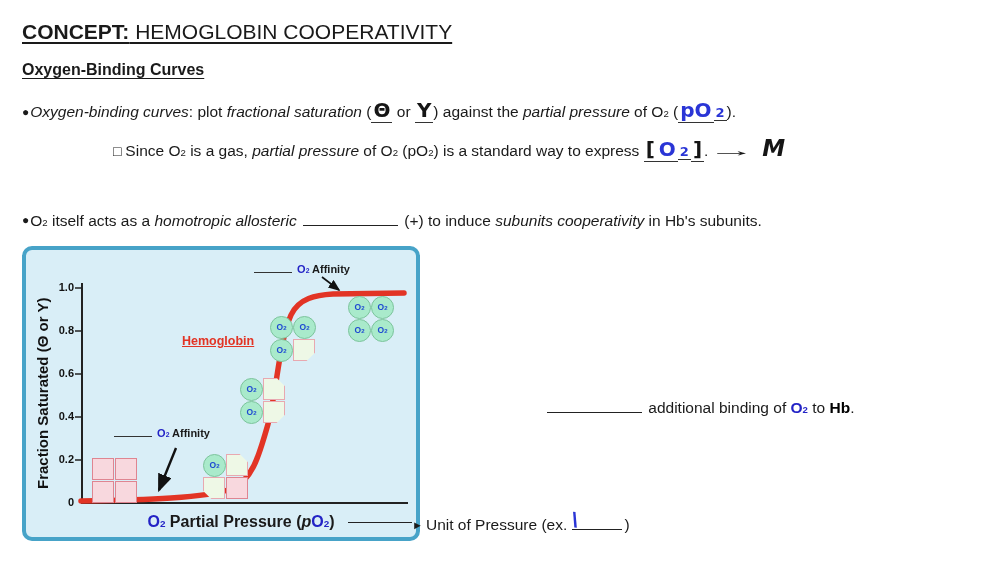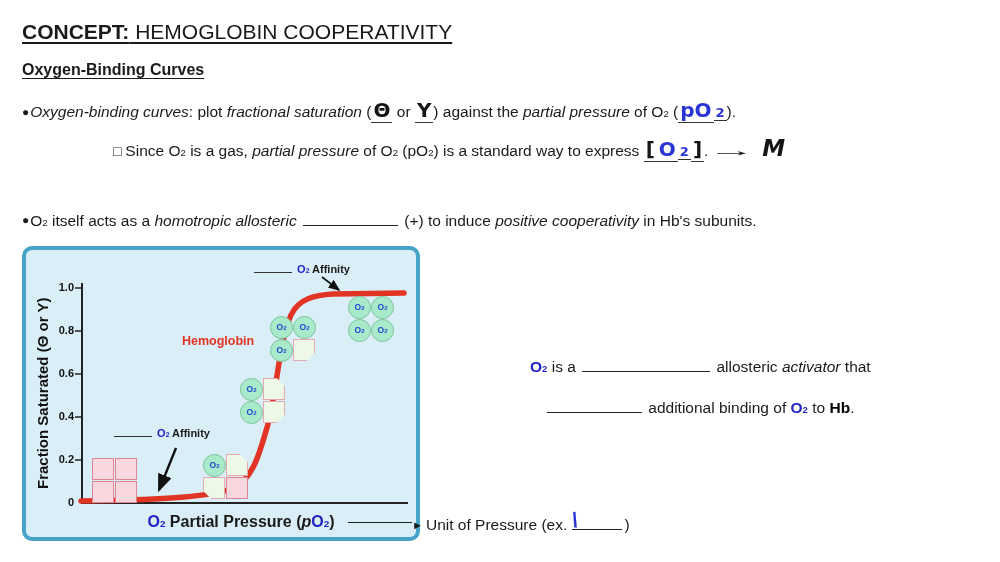--- a/index.html
+++ b/index.html
@@ -43,21 +43,21 @@
   .chart{position:absolute;left:22px;top:246px;width:390px;height:287px;
          background:#d9eef7;border:4px solid #47a3c8;border-radius:10px;}
   .chart-svg{position:absolute;left:0;top:0;}
   .y-title{position:absolute;left:4px;top:26px;width:24px;height:234px;
            writing-mode:vertical-rl;transform:rotate(180deg);
            display:flex;align-items:center;justify-content:center;
            font-weight:bold;font-size:15px;white-space:nowrap;color:#111;}
   .ytick{position:absolute;left:14px;width:34px;text-align:right;
          font-weight:bold;font-size:11px;color:#111;}
   .t0{top:31px}.t1{top:74px}.t2{top:117px}.t3{top:160px}.t4{top:203px}.t5{top:246px}
-  .hb-label{position:absolute;left:156px;top:84px;color:#e23425;font-weight:bold;font-size:12.5px;}
+  .hb-label{position:absolute;left:156px;top:84px;color:#e23425;font-weight:bold;font-size:12.5px;text-decoration:underline;}
   .aff{position:absolute;font-weight:bold;font-size:11px;white-space:nowrap;line-height:14px;}
   .aff-top{left:226px;top:12px;}
   .aff-bottom{left:86px;top:176px;}
   .aff .blank{height:9px;border-bottom:1.2px solid #333;}
   .x-label{position:absolute;left:55px;bottom:3px;width:320px;text-align:center;
            font-weight:bold;font-size:16px;white-space:nowrap;line-height:20px;}
 
   
   .tet{position:absolute;width:46px;height:46px;}
   .tet1{left:66px;top:208px}.tet2{left:177px;top:204px}.tet3{left:214px;top:128px}
@@ -79,21 +79,21 @@
 </head>
 <body>
 
 <div class="page">
 
   <div class="line title"><span class="b ul">CONCEPT:</span><span class="ul"> HEMOGLOBIN COOPERATIVITY</span></div>
   <div class="line subtitle"><span class="b ul">Oxygen-Binding Curves</span></div>
 
   <div class="line b1"><span class="bullet">●</span><span class="i">Oxygen-binding curves</span><span>: plot </span><span class="i">fractional saturation</span><span> (</span><span class="hand hand-black u">Θ</span><span> or </span><span class="hand hand-black u">Y</span><span>) against the </span><span class="i">partial pressure</span><span> of O</span><span class="sub">2</span><span> (</span><span class="hand hand-blue u">pO</span><span class="hand hand-blue u sub">2</span><span>).</span></div>
   <div class="line s1"><span class="sq">□ </span><span>Since O</span><span class="sub">2</span><span> is a gas, </span><span class="i">partial pressure</span><span> of O</span><span class="sub">2</span><span> (pO</span><span class="sub">2</span><span>) is a standard way to express </span><span class="hand hand-black u">[</span><span class="hand hand-blue u">O</span><span class="hand hand-blue u sub">2</span><span class="hand hand-black u">]</span><span>.</span><span class="hand-arrow">→</span><span class="hand hand-black big-m">M</span></div>
-  <div class="line b2"><span class="bullet">●</span><span>O</span><span class="sub">2</span><span> itself acts as a </span><span class="i">homotropic allosteric</span><span> </span><span class="blank" style="width: 95px;"></span><span> (+) to induce </span><span class="i">positive cooperativity</span><span> in Hb's subunits.</span></div>
+  <div class="line b2"><span class="bullet">●</span><span>O</span><span class="sub">2</span><span> itself acts as a </span><span class="i">homotropic allosteric</span><span> </span><span class="blank" style="width: 95px;"></span><span> (+) to induce </span><span class="i">subunits cooperativity</span><span> in Hb's subunits.</span></div>
 
   <div class="chart">
     <svg class="chart-svg" width="390" height="287" viewBox="0 0 390 287">
       <defs>
         <marker id="ah1" markerWidth="9" markerHeight="8" refX="6.5" refY="3" orient="auto">
           <path d="M0,0 L7.5,3 L0,6 Z" fill="#111"></path>
         </marker>
       </defs>
       <path d="M56,33 V253 H382" stroke="#222" stroke-width="2" fill="none"></path>
       <line x1="49" y1="38" x2="56" y2="38" stroke="#222" stroke-width="1.5"></line>
@@ -178,16 +178,15 @@
           <span class="sub">2</span>
         </div>
     </div>
 
     <div class="x-label"><span class="blue">O</span><span class="blue sub">2</span><span> Partial Pressure (</span><span class="i">p</span><span class="blue">O</span><span class="blue sub">2</span><span>)</span></div>
   </div>
 
   <div class="pointer-line"></div>
   <div class="line unit"><span class="ah">► </span><span>Unit of Pressure (ex. </span><span class="pen-stroke">\</span><span class="blank" style="width: 50px;"></span><span>)</span></div>
 
-  <div class="line r1"><span class="b blue">O</span><span class="b blue sub">2</span><span> is a </span><span class="blank" style="width: 128px;"></span><span> allosteric </span><span class="i">activator</span><span> that</span></div>
   <div class="line r2"><span class="blank" style="width: 95px;"></span><span> additional binding of </span><span class="b blue">O</span><span class="b blue sub">2</span><span> to </span><span class="b red">Hb</span><span>.</span></div>
 
 </div>
 
 </body></html>

